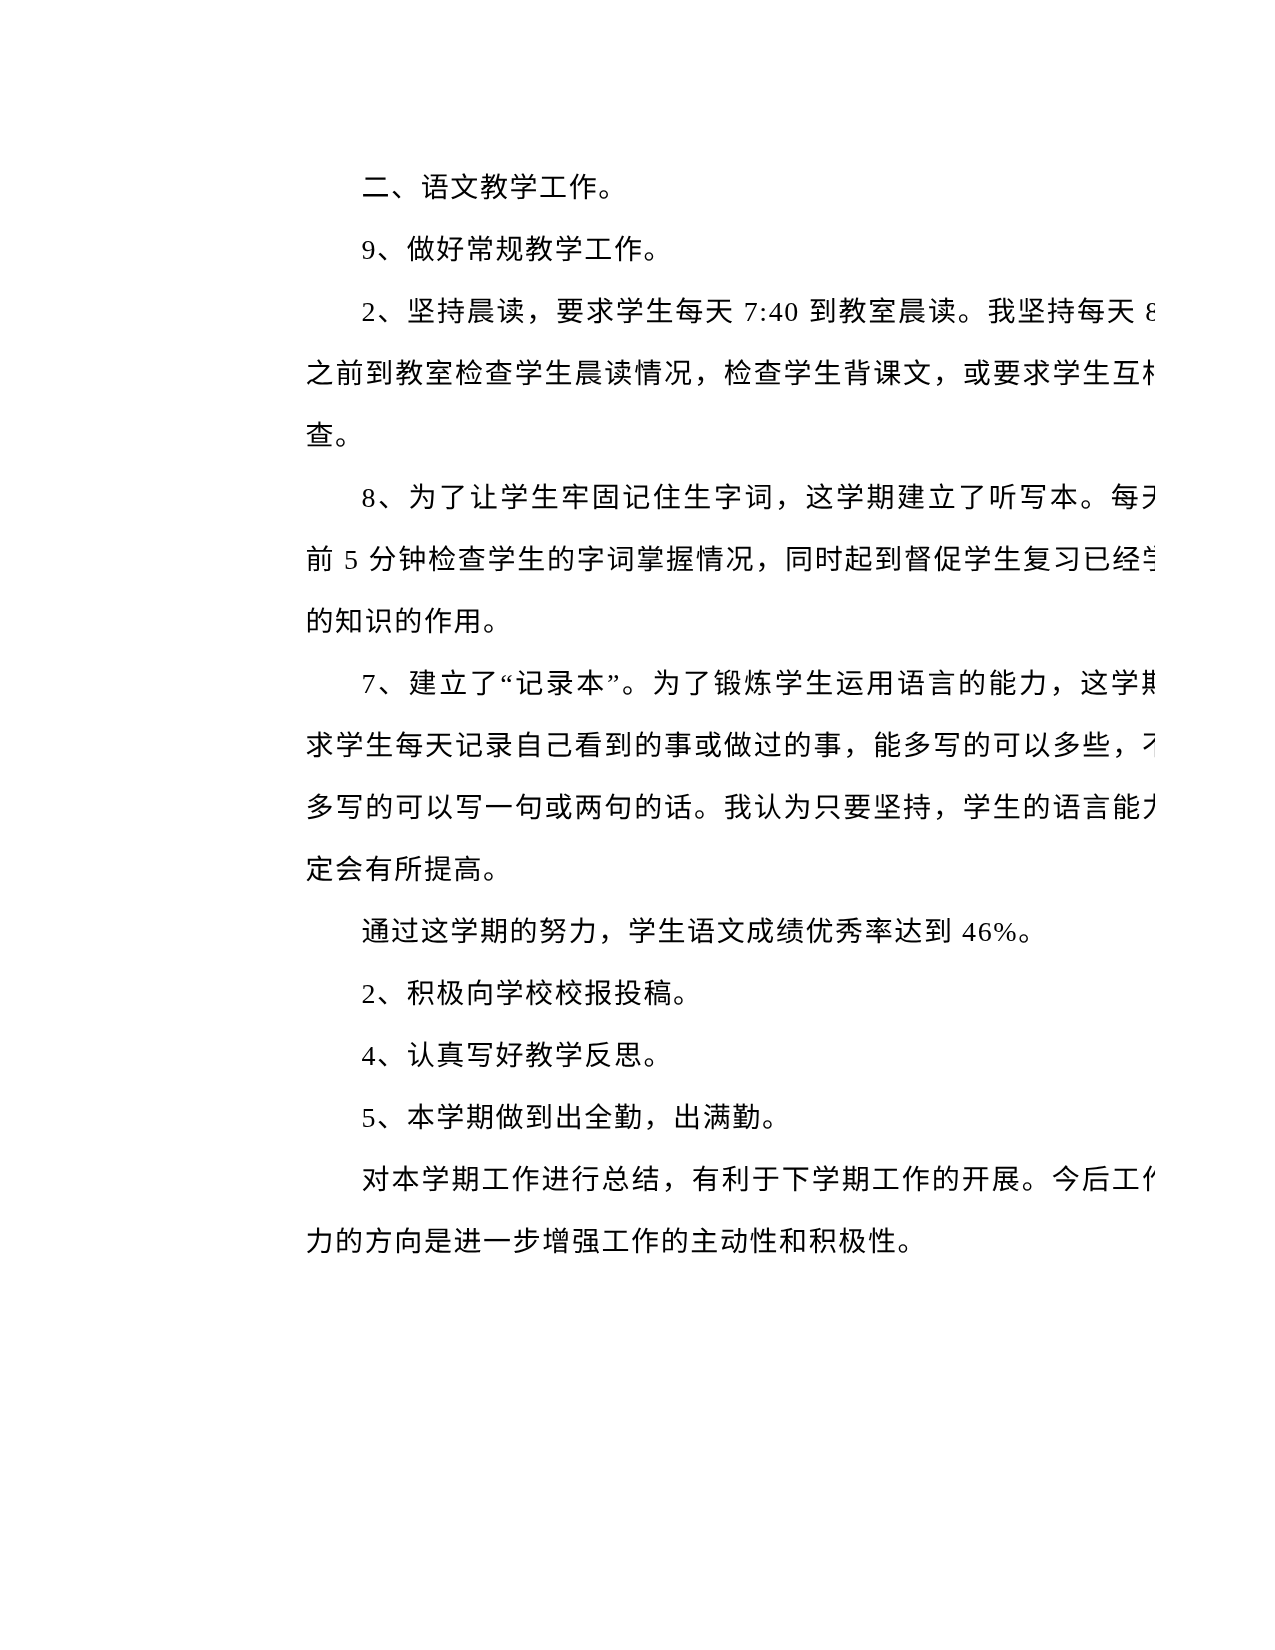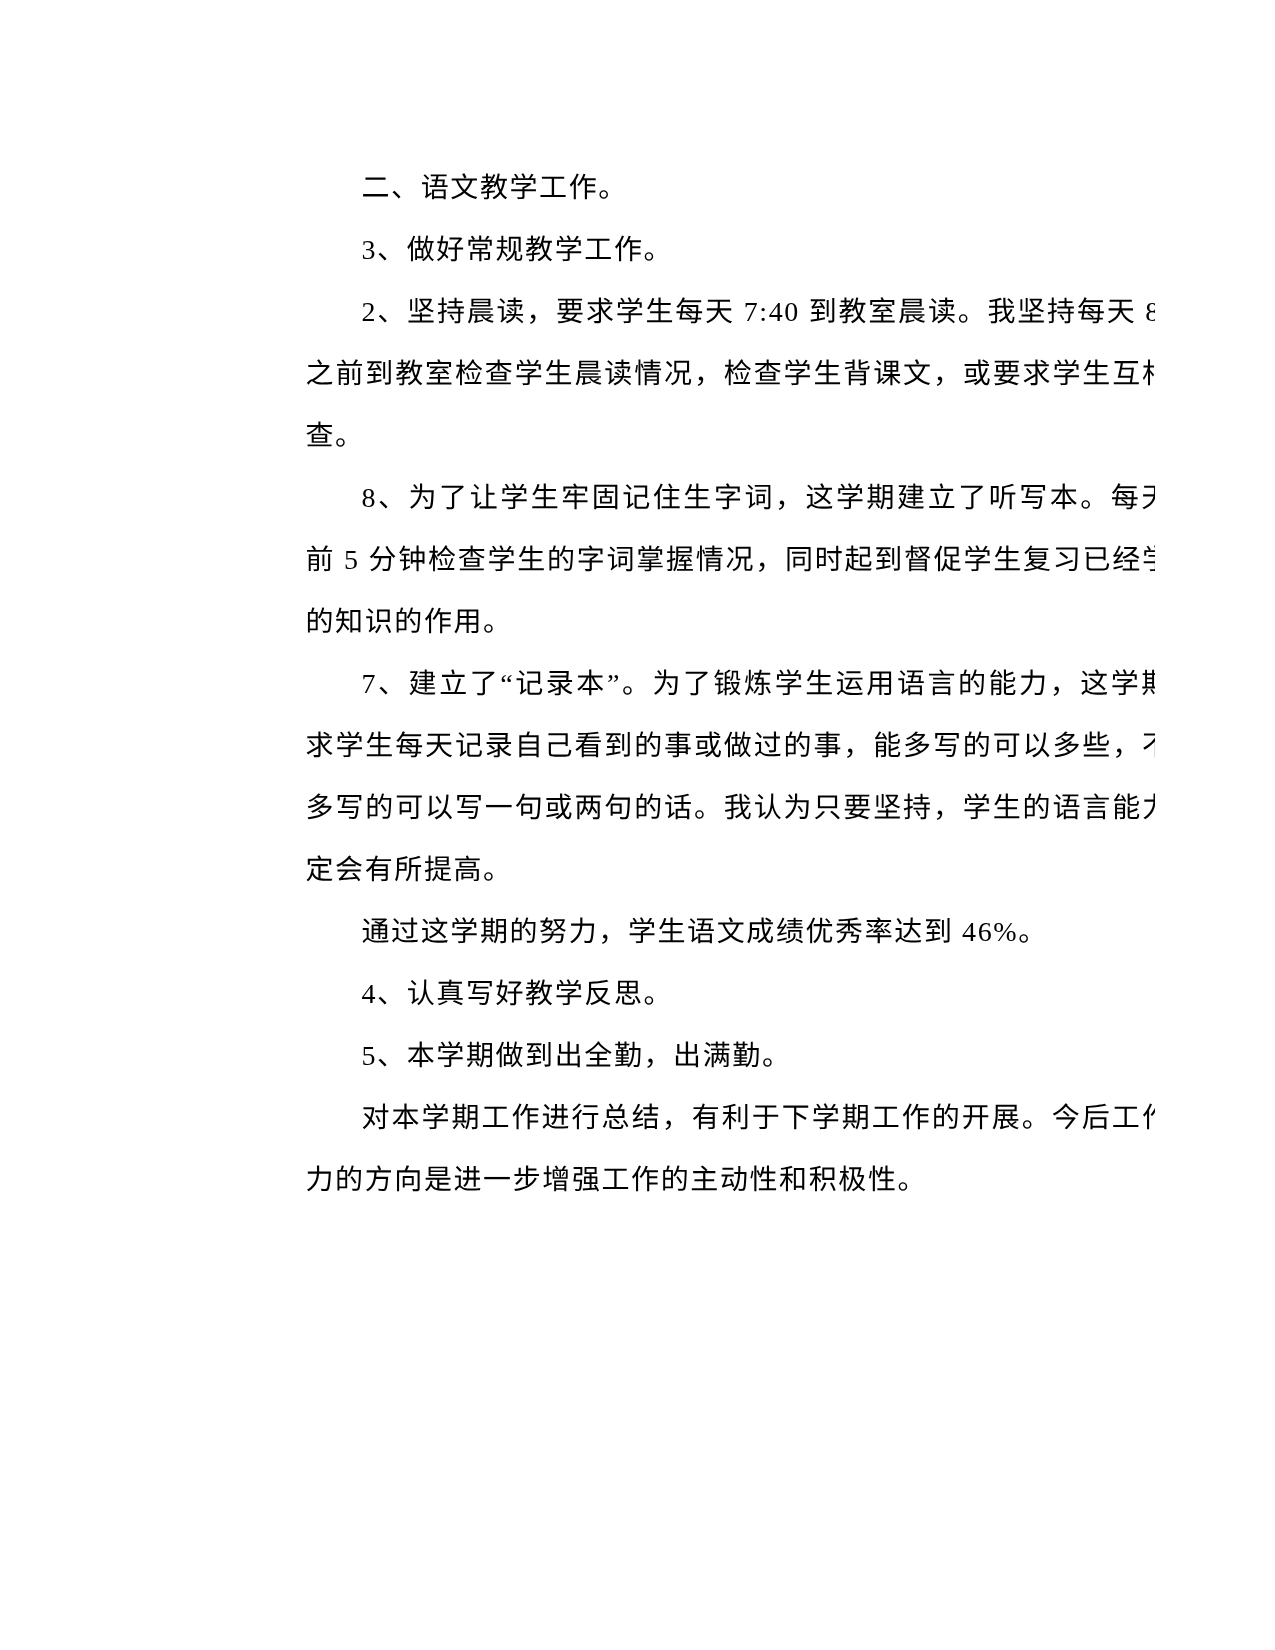--- a/index.html
+++ b/index.html
@@ -33,22 +33,23 @@
     text-indent: 2em;
     word-break: normal;
   }
 </style>
 </head>
 <body>
 
 <div class="page">
   <div class="doc-content" id="doc-content">
       <p class="para">二、语文教学工作。</p>
-      <p class="para">3、做好常规教学工作。</p>
+      <p class="para">9、做好常规教学工作。</p>
       <p class="para">2、坚持晨读，要求学生每天 7:40 到教室晨读。我坚持每天 8:40 之前到教室检查学生晨读情况，检查学生背课文，或要求学生互相检查。</p>
       <p class="para">8、为了让学生牢固记住生字词，这学期建立了听写本。每天课前 5 分钟检查学生的字词掌握情况，同时起到督促学生复习已经学过的知识的作用。</p>
       <p class="para">7、建立了“记录本”。为了锻炼学生运用语言的能力，这学期要求学生每天记录自己看到的事或做过的事，能多写的可以多些，不能多写的可以写一句或两句的话。我认为只要坚持，学生的语言能力肯定会有所提高。</p>
       <p class="para">通过这学期的努力，学生语文成绩优秀率达到 46%。</p>
+      <p class="para">2、积极向学校校报投稿。</p>
       <p class="para">4、认真写好教学反思。</p>
       <p class="para">5、本学期做到出全勤，出满勤。</p>
       <p class="para">对本学期工作进行总结，有利于下学期工作的开展。今后工作努力的方向是进一步增强工作的主动性和积极性。</p>
     </div>
 </div>
 
 </body></html>

